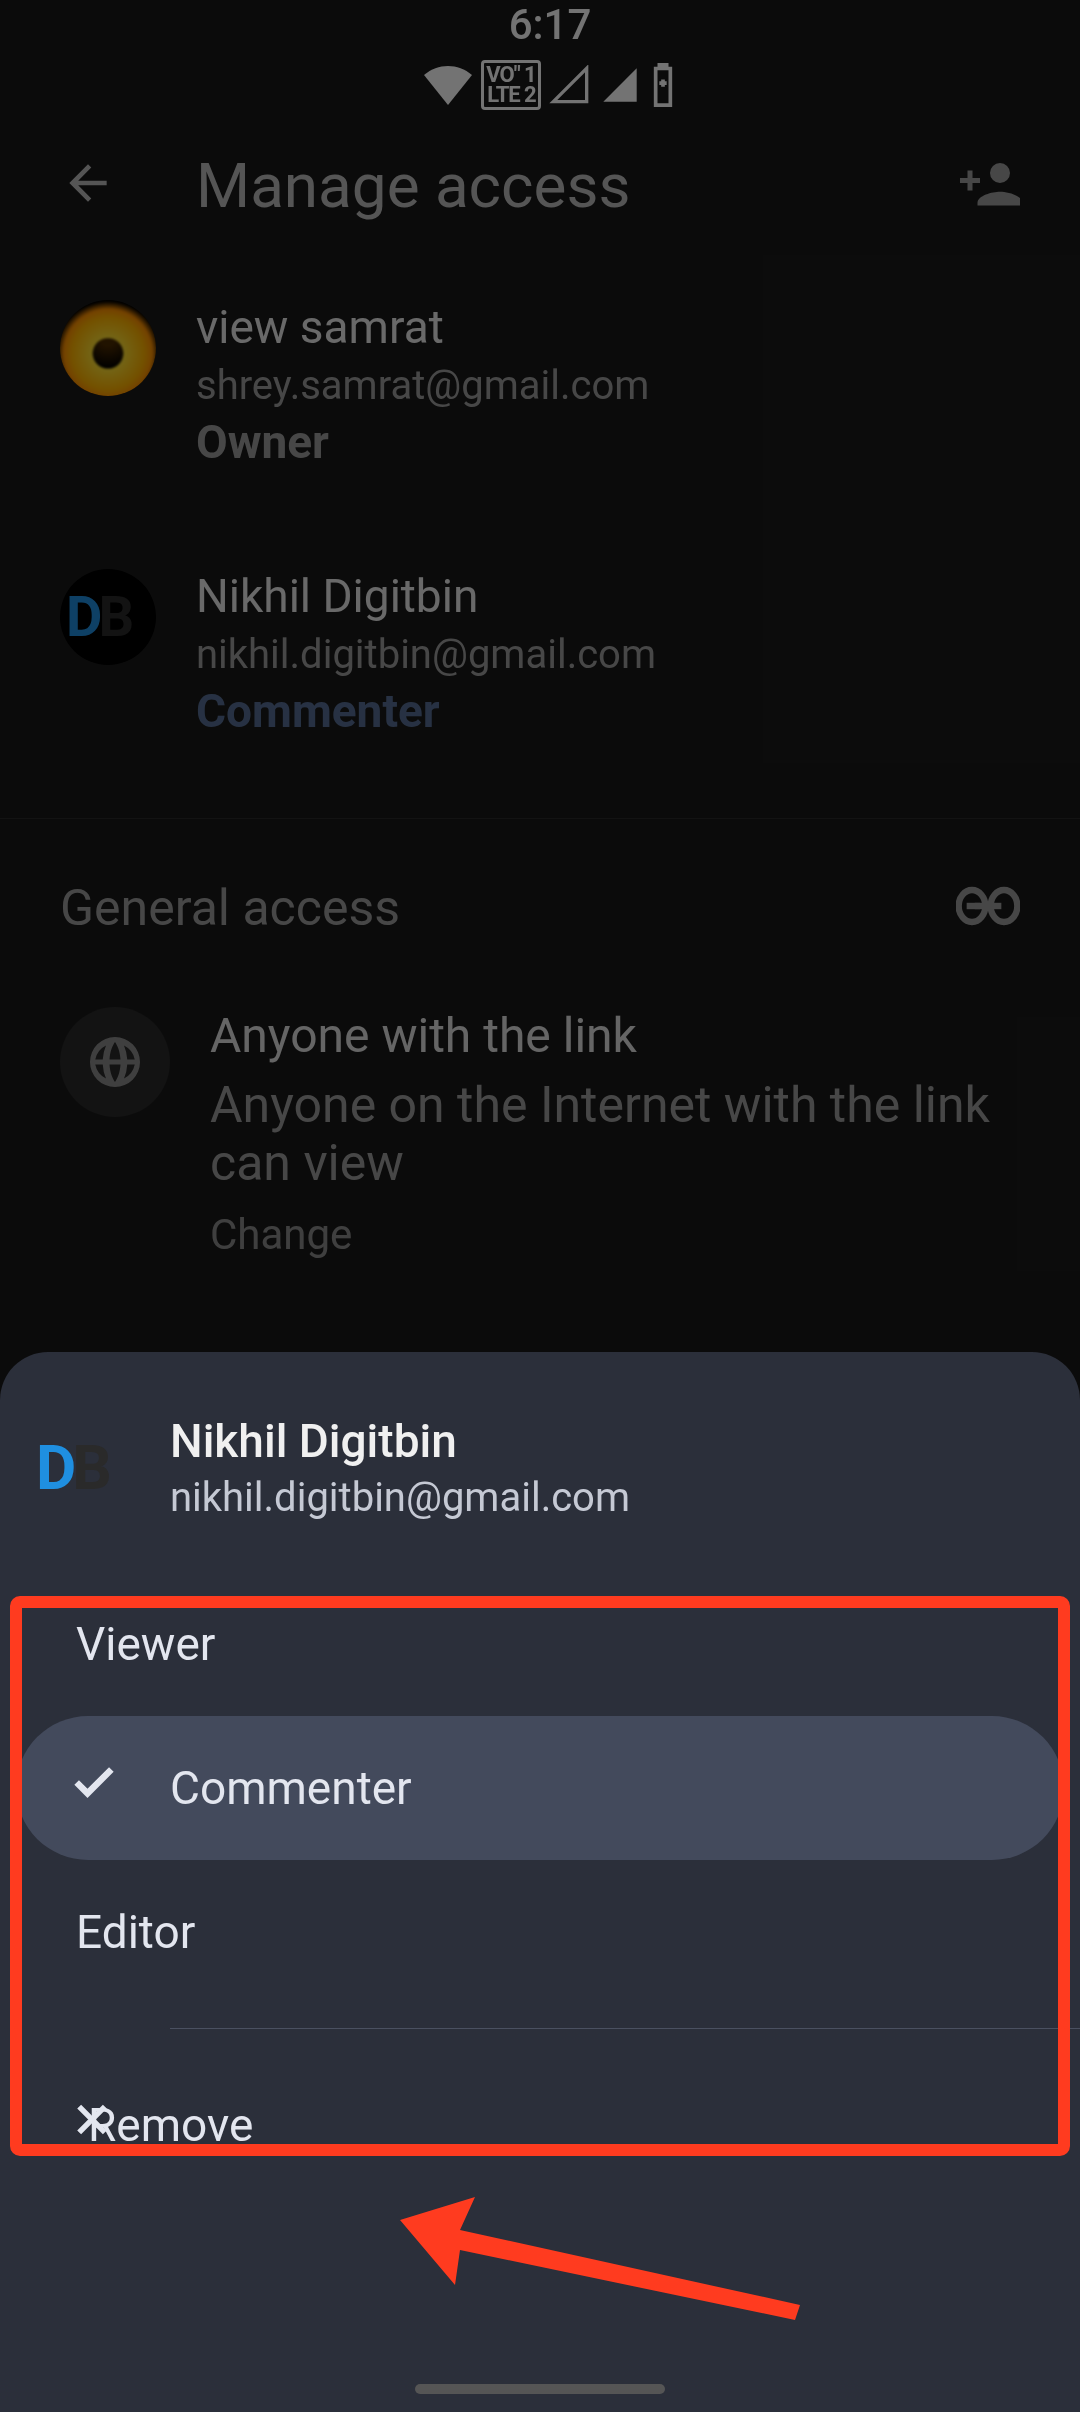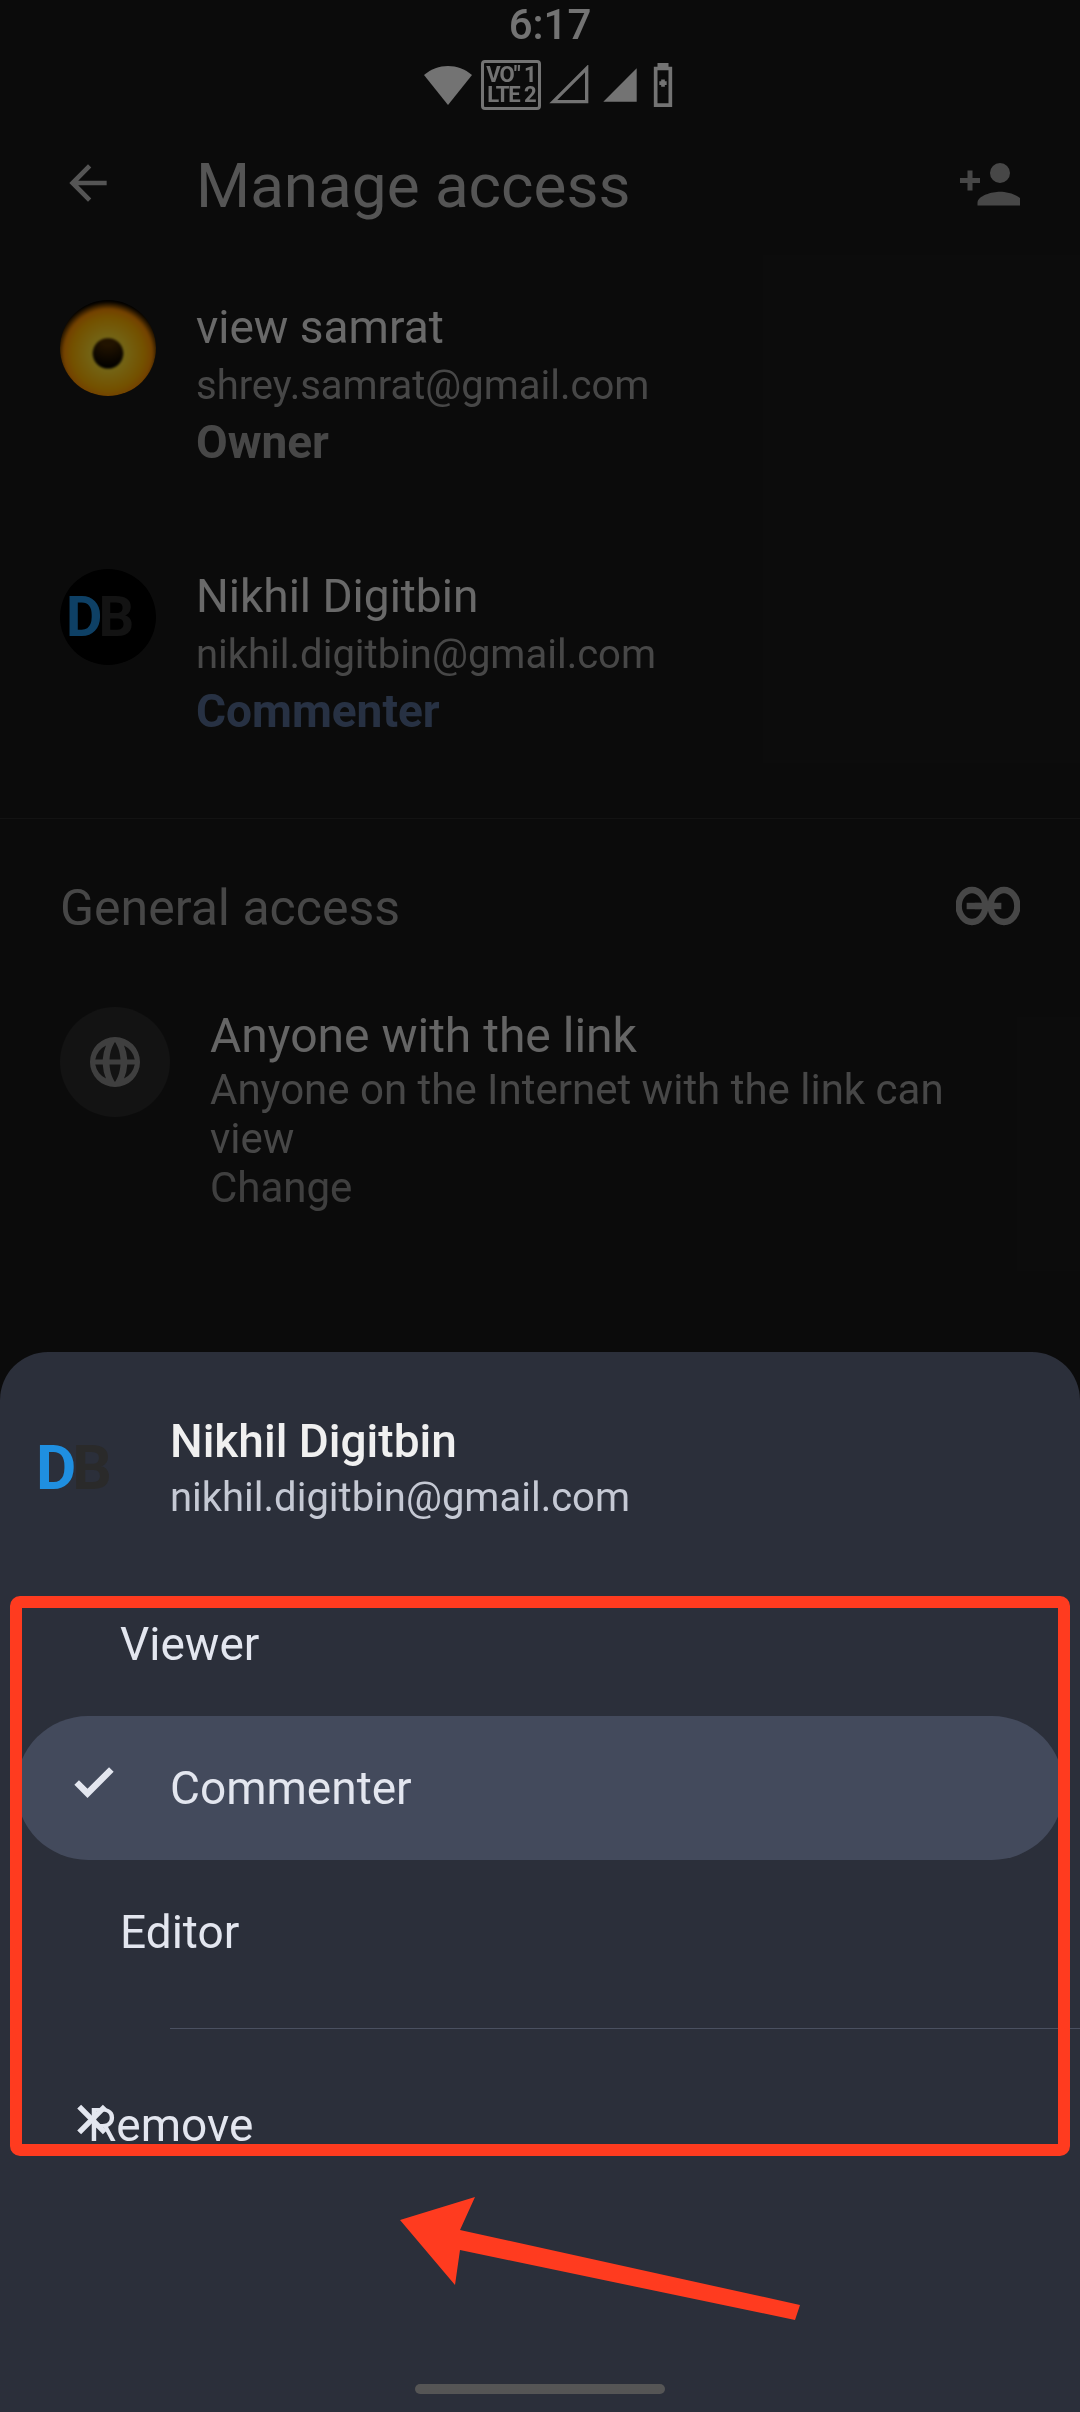--- a/index.html
+++ b/index.html
@@ -103,22 +103,22 @@
     }
     .section-hdr h2 { font-size: 50px; font-weight: 400; color: #9e9e9e; }
 
     .link-row { display: flex; padding: 40px 60px; gap: 40px; align-items: flex-start; }
     .link-icon {
       width: 110px; height: 110px; border-radius: 50%;
       background: #2a2a2a;
       display: flex; align-items: center; justify-content: center;
       flex-shrink: 0;
     }
-    .link-info .title { font-size: 48px; color: #e0e0e0; margin-bottom: 1px; }
-    .link-info .desc  { font-size: 42px; color: #9e9e9e; max-width: 780px; }
+    .link-info .title { font-size: 48px; color: #e0e0e0; margin-bottom: 12px; }
+    .link-info .desc  { font-size: 50px; color: #9e9e9e; margin-bottom: 18px; max-width: 780px; }
     .link-info .change{ font-size: 42px; color: #ffffff; opacity:.5; }
 
     
     .scrim {
       position: absolute; inset: 0; background: rgba(0,0,0,0.55);
     }
 
     
     .sheet {
       position: absolute;
@@ -128,21 +128,21 @@
       padding-bottom: 90px;
     }
     .sheet-header { display:flex; align-items:center; gap:30px; padding: 60px 40px 50px 30px; }
     .sheet-header .avatar.ob { background: transparent; width: 110px; height: 110px; }
     .sheet-header .name  { font-size: 46px; color:#f0f0f0; font-weight:500; margin-bottom:6px;}
     .sheet-header .email { font-size: 40px; color:#c5c9d4; }
 
     .option {
       height: 144px;
       display:flex; align-items:center;
-      padding-left: 120px;
+      padding-left: 76px;
       font-size: 46px;
       color: #e3e6ef;
       position: relative;
     }
     .option.selected {
       background: #434a5c;
       border-radius: 72px;
       margin: 0 16px;
       padding-left: 154px;
     }

